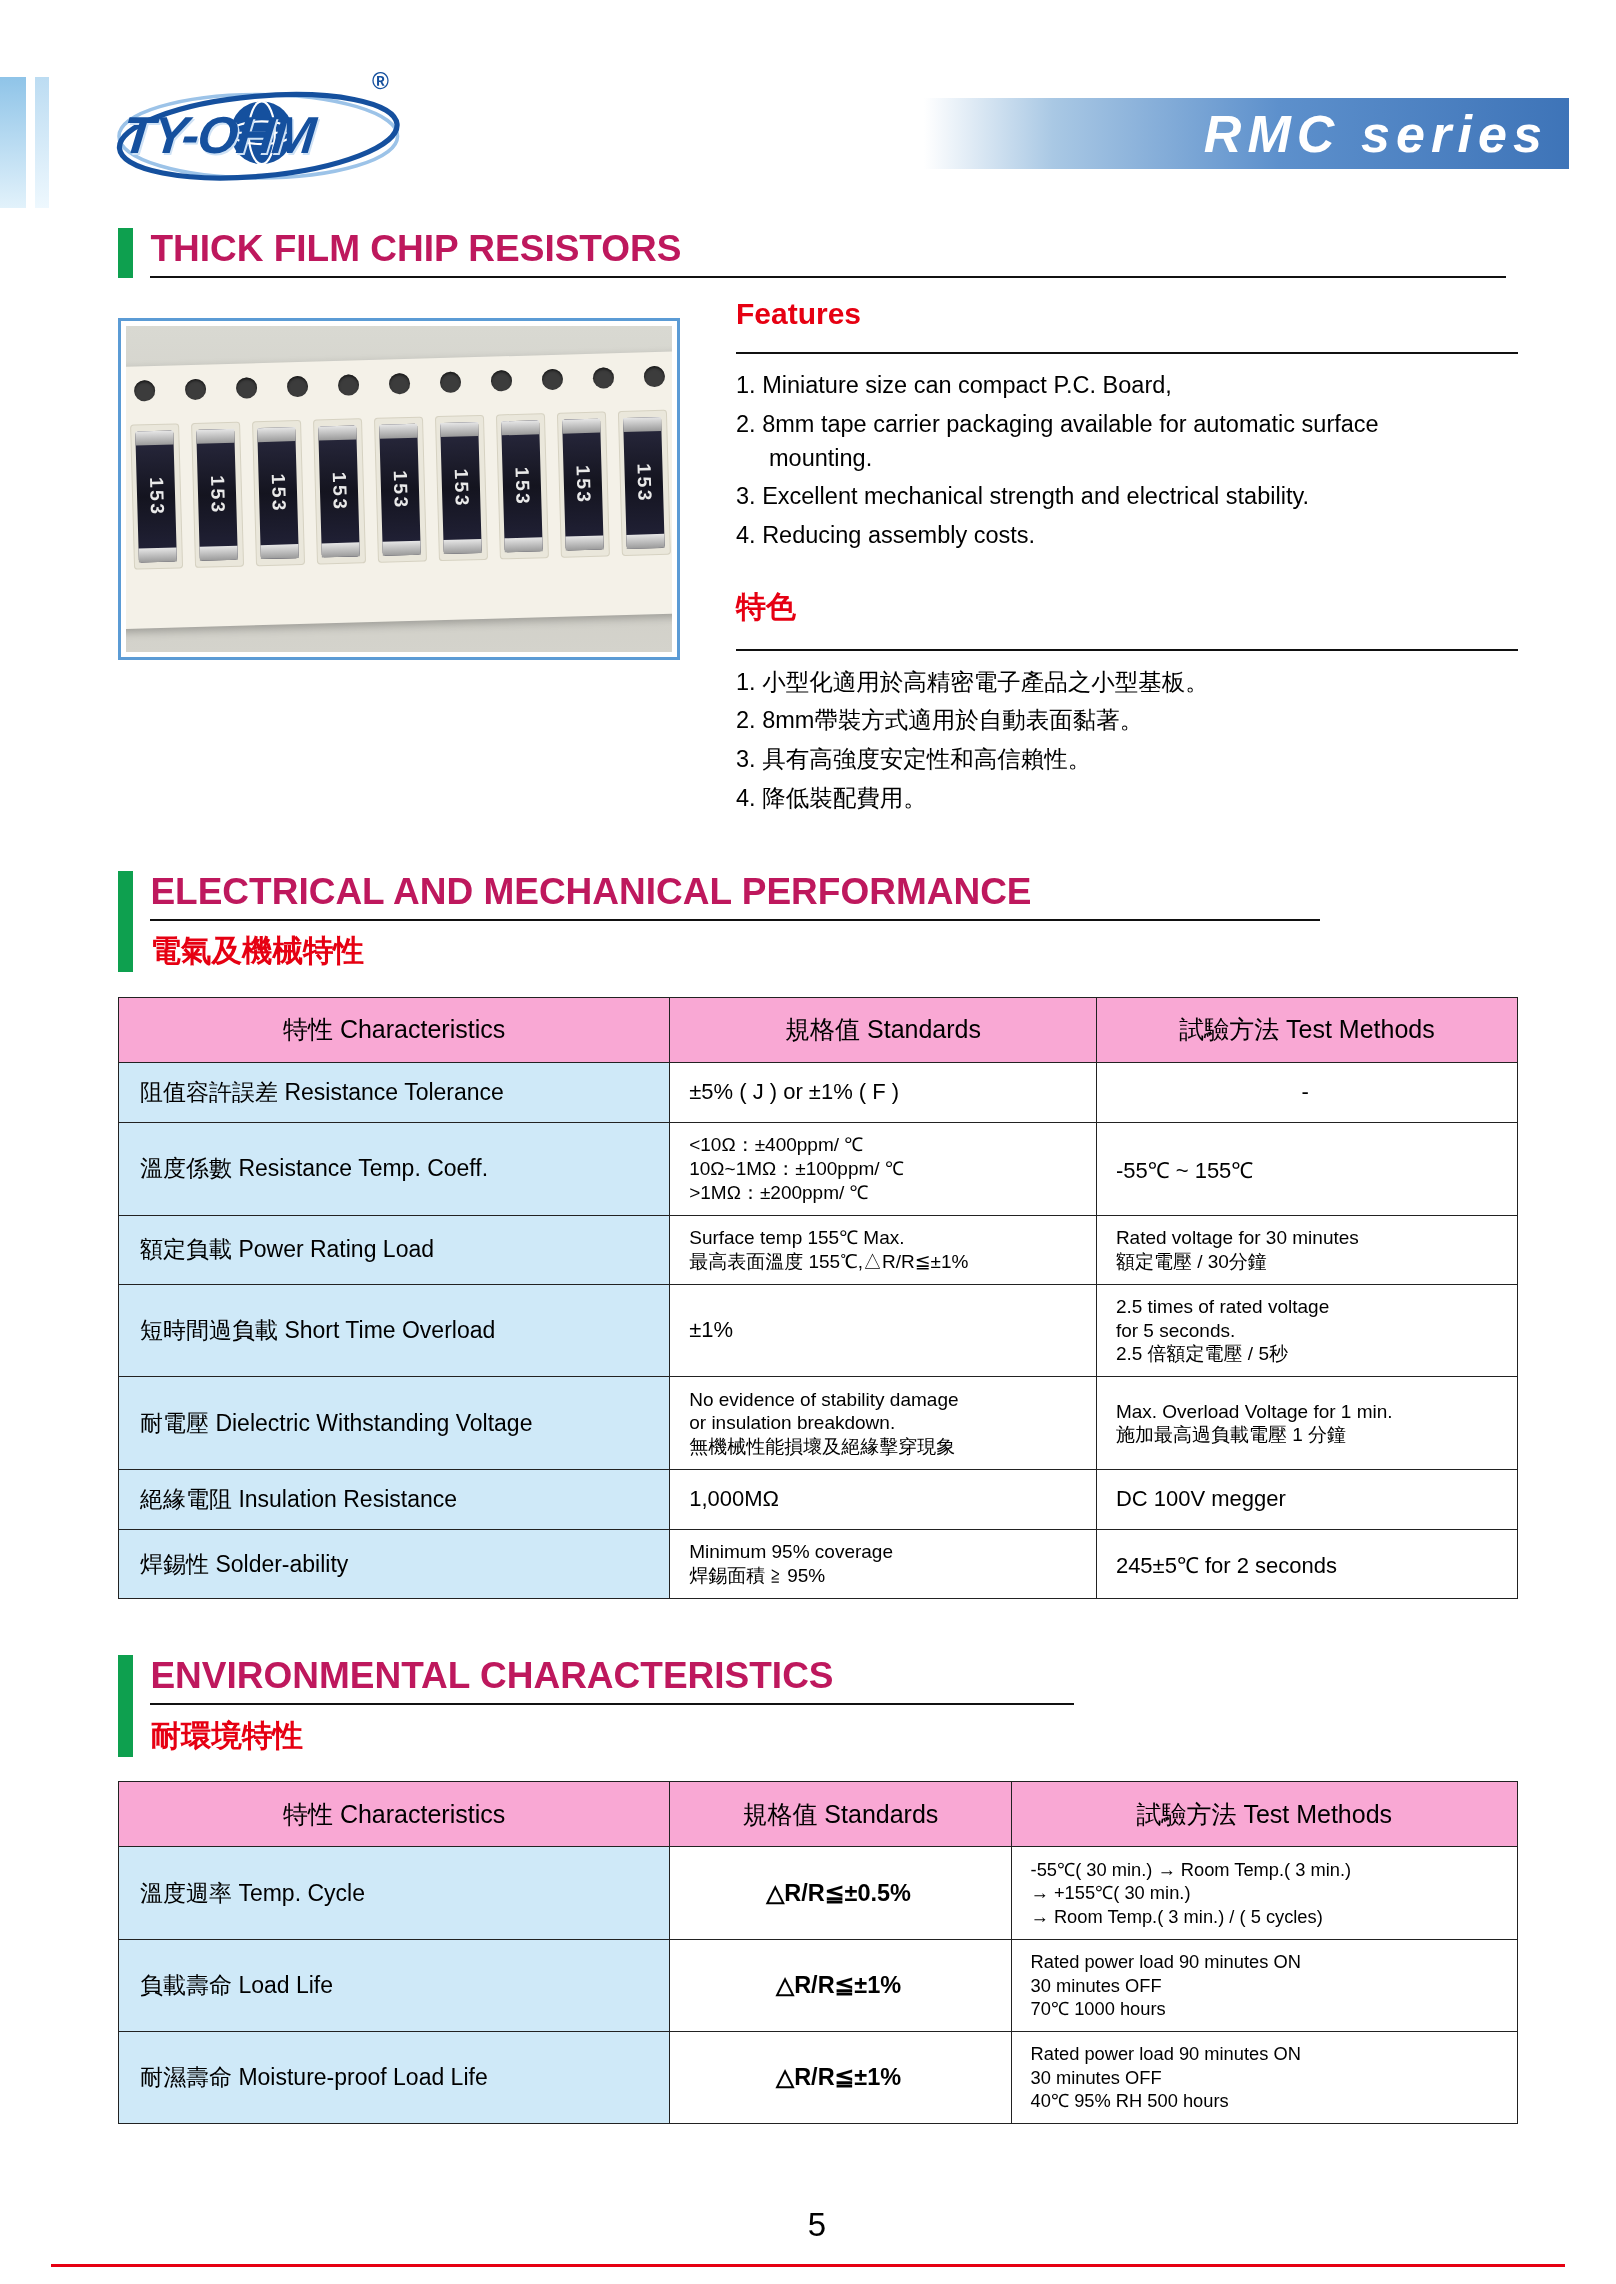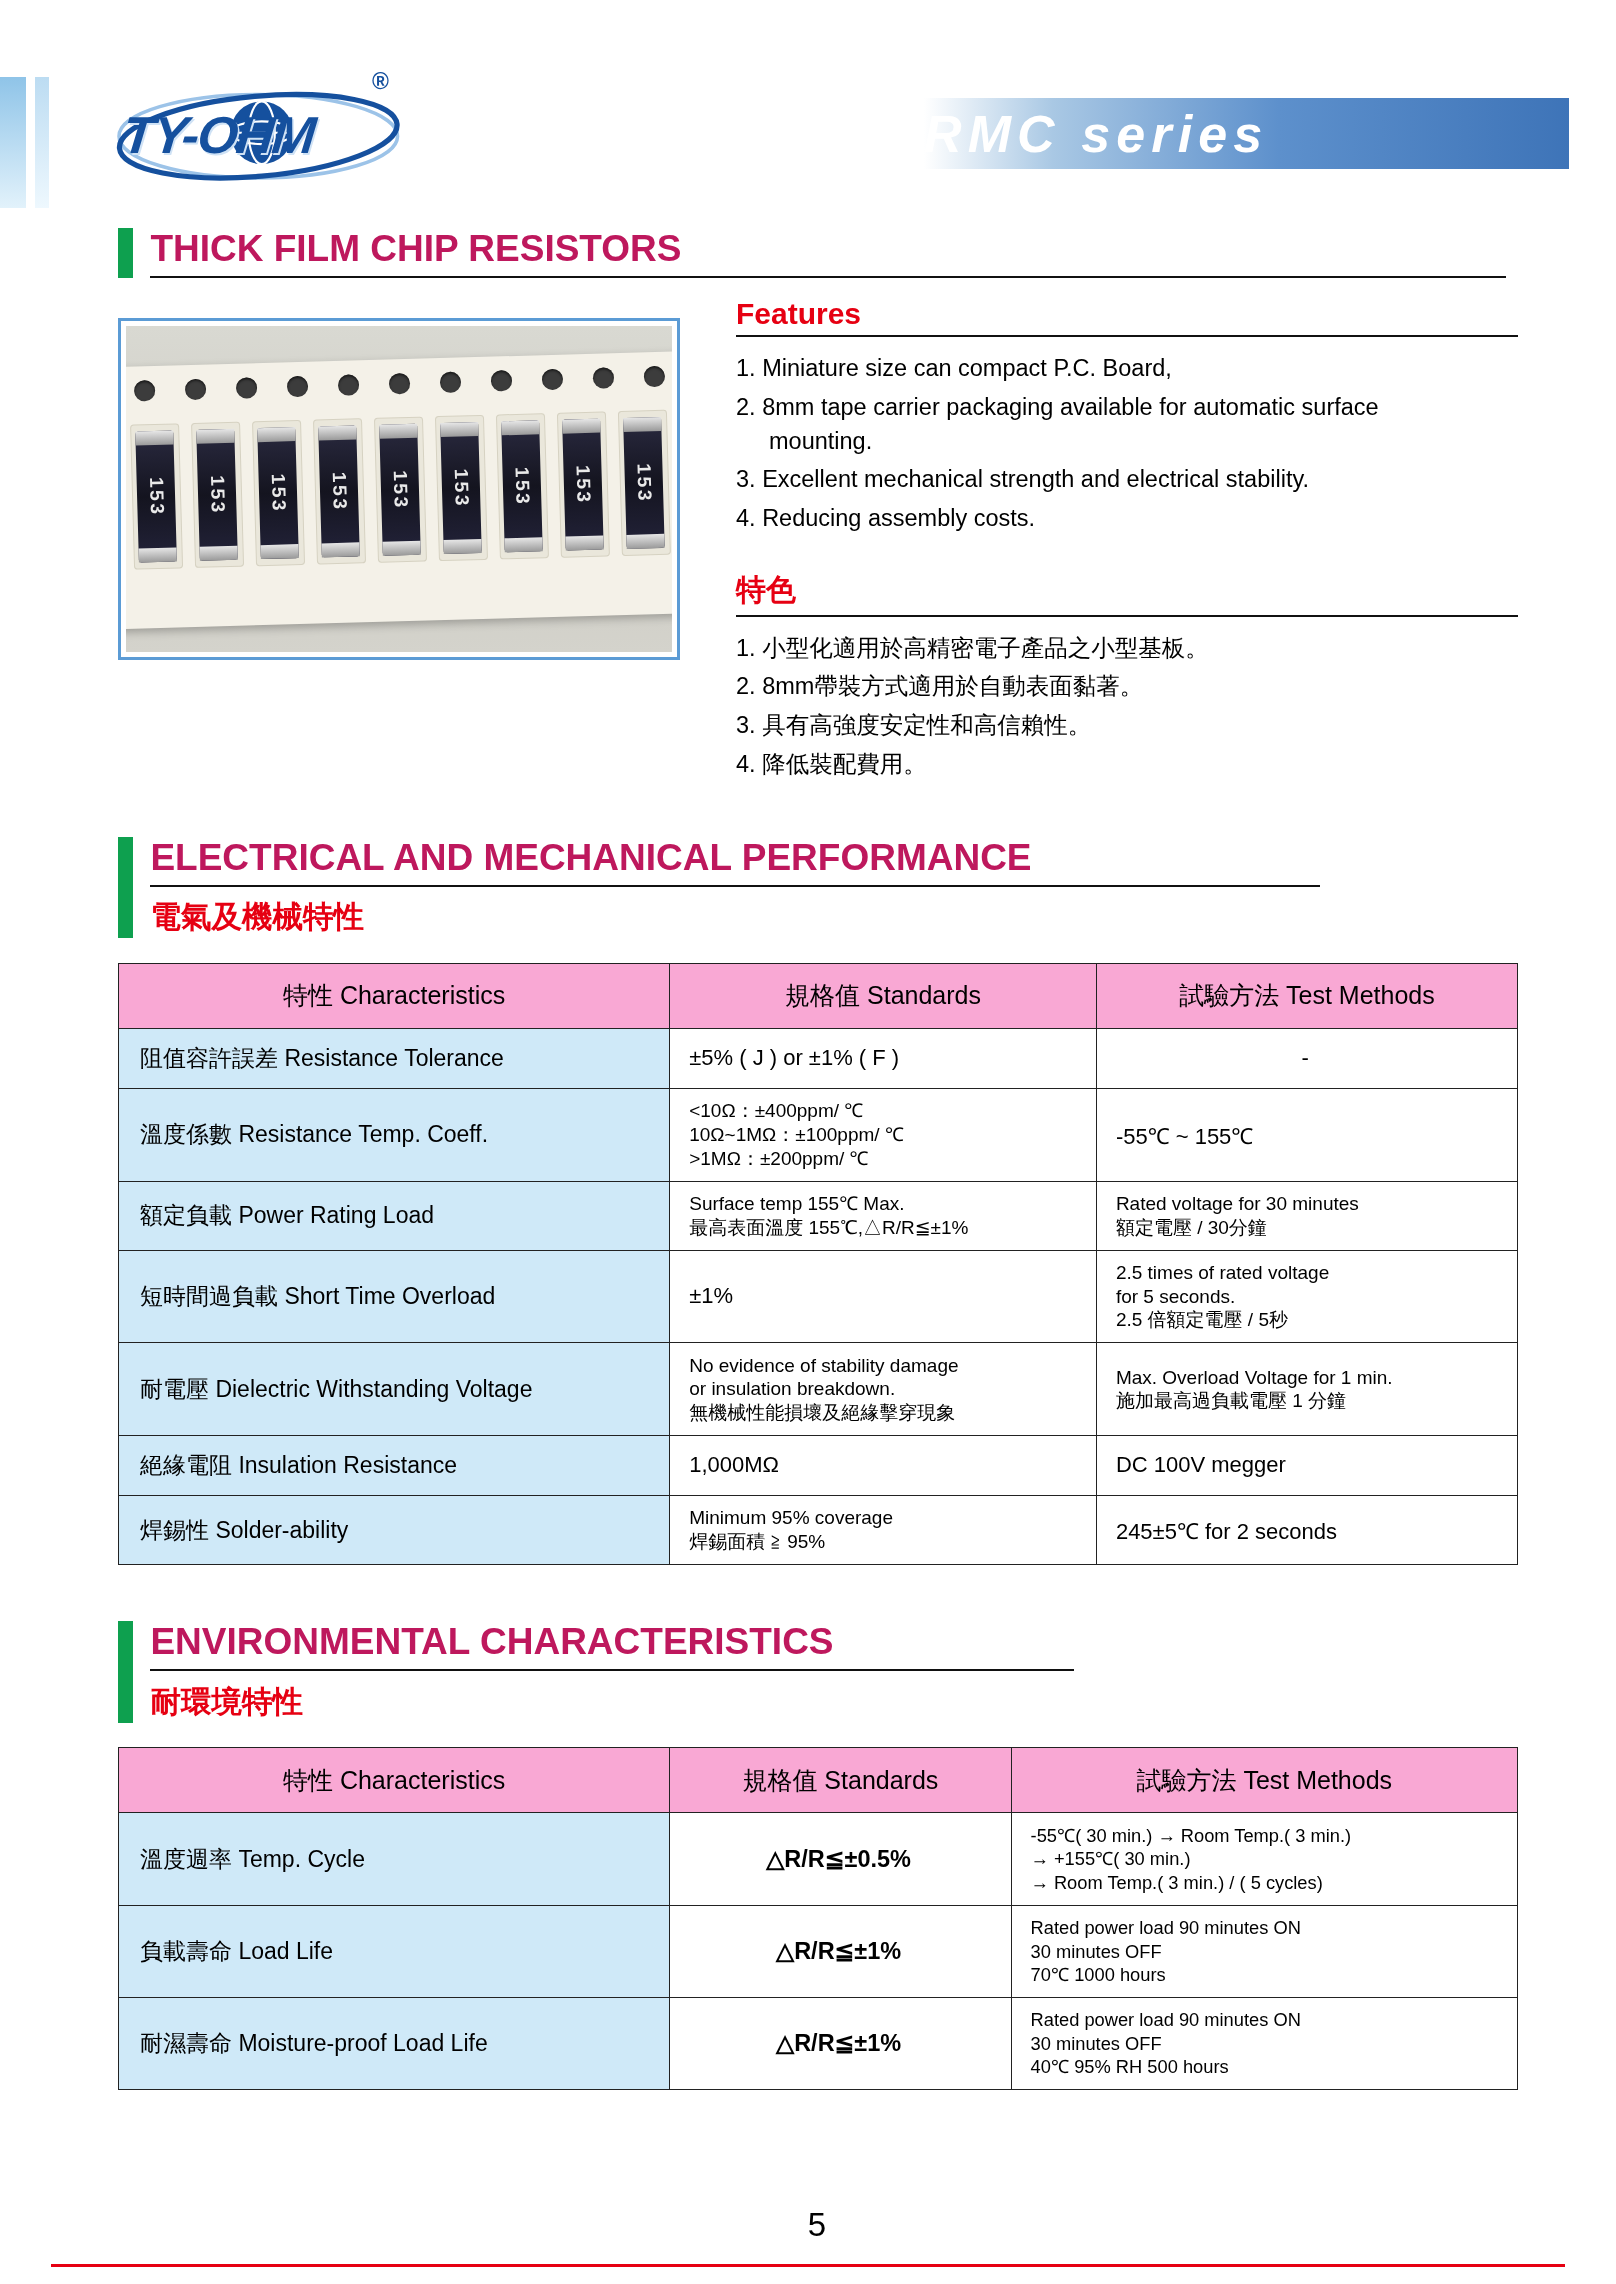--- a/index.html
+++ b/index.html
@@ -14,21 +14,21 @@
              background:linear-gradient(180deg,#bcdcf2,#eef8fe); }
 
   .logo { position:absolute; left:112px; top:68px; width:296px; height:133px; }
   .logo svg { position:absolute; left:0; top:0; }
   .logo-text { position:absolute; left:10.5px; top:37px; font-size:52px; font-weight:bold; font-style:italic;
                color:#15509e; letter-spacing:-1.7px; transform:skewX(-6deg); text-shadow:1.7px 1.7px 0 #cfe2f5; }
   .logo-reg { position:absolute; right:19px; top:0px; font-size:23px; color:#15509e; font-weight:bold; }
 
   .rmc-banner { position:absolute; left:924px; top:98px; width:645px; height:71px;
                 background:linear-gradient(90deg, rgba(173,205,235,0) 0%, #a9c8e4 20%, #5d90cc 55%, #3e74b8 100%);
-                display:flex; align-items:center; padding-right:21px; }
+                display:flex; align-items:center; justify-content:flex-end; padding-right:21px; }
   .rmc-banner span { font-size:52px; font-weight:bold; font-style:italic; color:#ffffff; letter-spacing:6.1px; }
 
   
   .content { position:absolute; left:118px; top:228px; width:1400px; }
 
   .sec-head { display:flex; align-items:stretch; }
   .sec-bar { width:15px; background:#0ea04f; margin-right:17.4px; flex:none; }
   .sec-title { font-size:37px; font-weight:bold; color:#be185d; border-bottom:2.6px solid #111;
                padding-bottom:6.1px; display:block; }
   .w1 { width:1356px; } .w2 { width:1170px; } .w3 { width:924px; }
@@ -48,21 +48,21 @@
   .chips { display:flex; gap:12.2px; padding:23px 0 0 21px; }
   .pocket { flex:none; background:#eae7db; border:0.9px solid #d6d2c2; border-radius:3.5px; padding:6.1px 4.4px; }
   .chip { width:38px; height:131px; background:linear-gradient(180deg,#2a2a40 0%, #14141f 50%, #23233a 100%);
           border-radius:2.6px; display:flex; flex-direction:column; align-items:center; justify-content:space-between; }
   .cap { width:100%; height:14px; background:linear-gradient(180deg,#e6e6e6,#9a9a9a); flex:none; }
   .chip-label { writing-mode:vertical-rl; font-size:19px; font-weight:bold; color:#e9e9e9; letter-spacing:2.6px; }
 
   
   .features-col { flex:1 1 auto; padding-left:56px; }
   .feat-head { font-size:30px; font-weight:bold; color:#e60012; border-bottom:2.6px solid #111;
-               padding-bottom:4px; margin-bottom:14px; }
+               padding-bottom:21px; margin-bottom:14px; }
   .feat-list { max-width:737px; }
   .feat-item { font-size:23.5px; line-height:1.45; color:#000; padding-left:33px; text-indent:-33px; margin-bottom:4.4px; }
   .cn-block { margin-top:35px; }
   .cn-item { font-size:23.5px; line-height:1.5; color:#000; padding-left:33px; text-indent:-33px; margin-bottom:3.5px; }
 
   
   .sec-electrical { margin-top:51px; }
   .sec-environment { margin-top:56px; }
 
   

